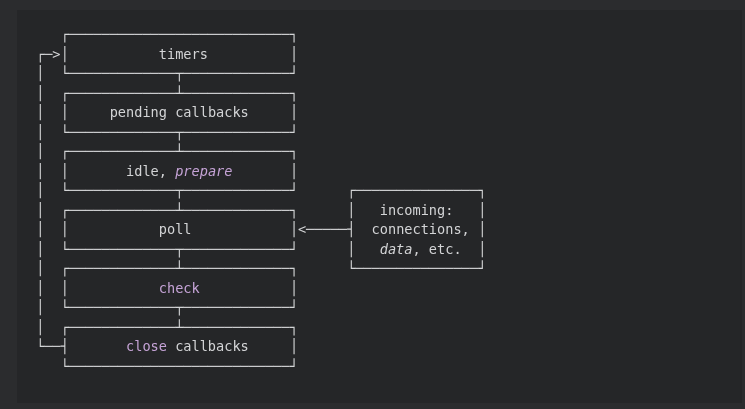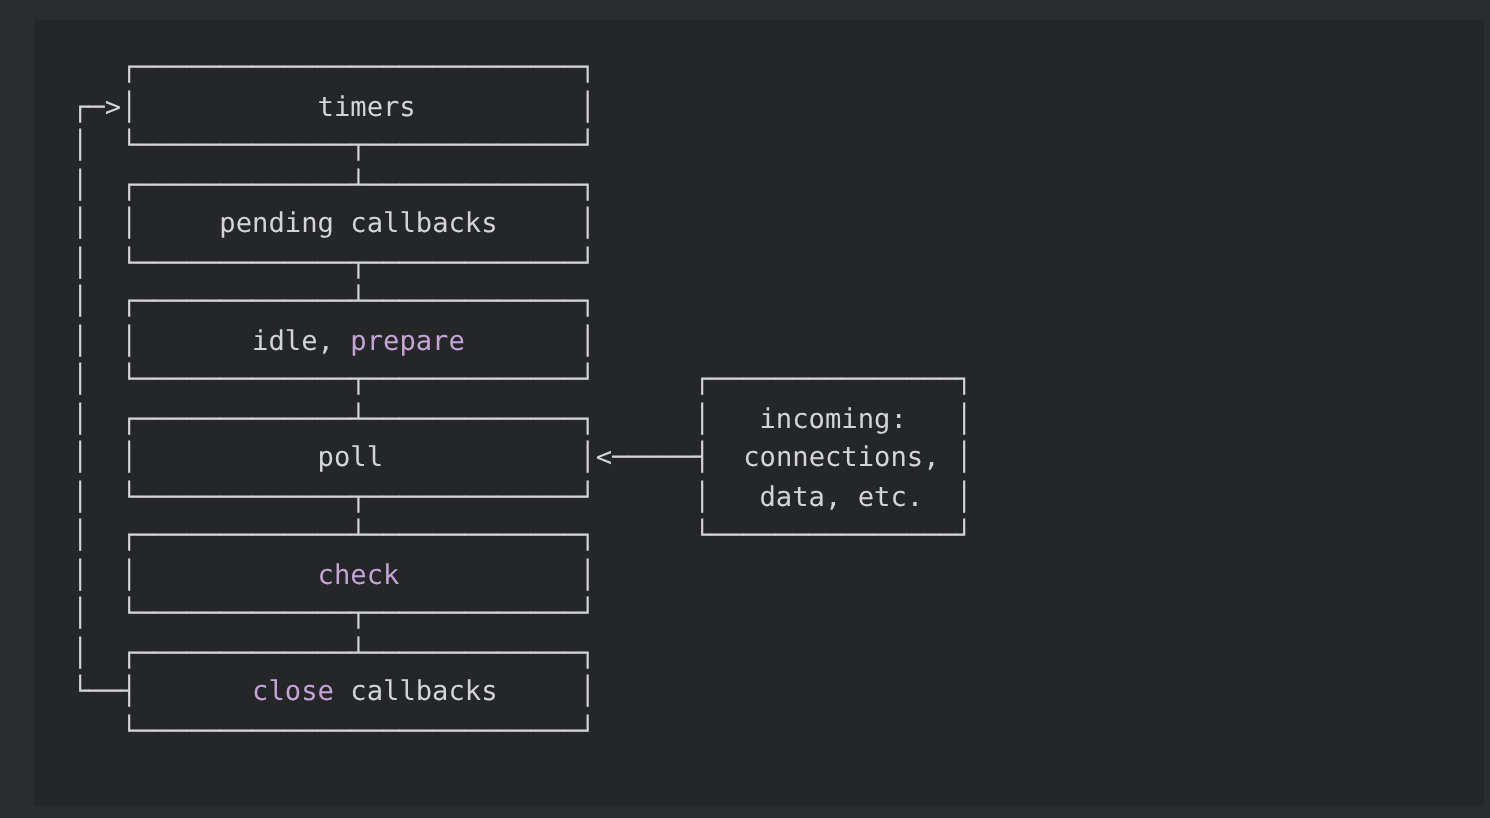--- a/index.html
+++ b/index.html
@@ -30,20 +30,20 @@
     font-size: 13.6px;
     line-height: 19.5px;
     color: var(--text-color, #d3d4d6);
     white-space: pre;
   }
   .line {
     height: 19.5px;
     white-space: pre;
   }
   .kw { color: var(--kw-color, #c5a3d6); }
-  .it { }
+  .it { font-style: italic; }
 </style>
 </head>
 <body>
 
 <div class="code-block">
   <pre class="ascii-diagram"><div class="line"><span>   ┌───────────────────────────┐</span></div><div class="line"><span>┌─&gt;│           </span><span>timers</span><span>          │</span></div><div class="line"><span>│  └─────────────┬─────────────┘</span></div><div class="line"><span>│  ┌─────────────┴─────────────┐</span></div><div class="line"><span>│  │     </span><span>pending callbacks</span><span>     │</span></div><div class="line"><span>│  └─────────────┬─────────────┘</span></div><div class="line"><span>│  ┌─────────────┴─────────────┐</span></div><div class="line"><span>│  │       </span><span>idle, </span><span class="kw it">prepare</span><span>       │</span></div><div class="line"><span>│  └─────────────┬─────────────┘      ┌───────────────┐</span></div><div class="line"><span>│  ┌─────────────┴─────────────┐      │   </span><span>incoming:</span><span>   │</span></div><div class="line"><span>│  │           </span><span>poll</span><span>            │&lt;─────┤  </span><span>connections,</span><span> │</span></div><div class="line"><span>│  └─────────────┬─────────────┘      │   </span><span class="it">data</span><span>, etc.  │</span></div><div class="line"><span>│  ┌─────────────┴─────────────┐      └───────────────┘</span></div><div class="line"><span>│  │           </span><span class="kw">check</span><span>           │</span></div><div class="line"><span>│  └─────────────┬─────────────┘</span></div><div class="line"><span>│  ┌─────────────┴─────────────┐</span></div><div class="line"><span>└──┤       </span><span class="kw">close</span><span> callbacks     │</span></div><div class="line"><span>   └───────────────────────────┘</span></div></pre>
 </div>
 
 </body></html>

